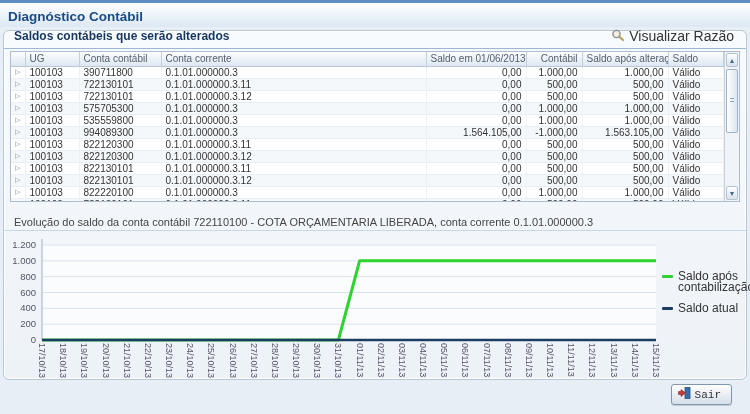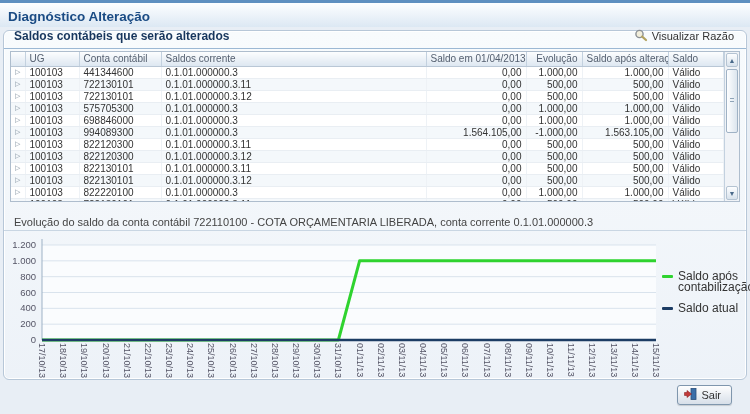--- a/index.html
+++ b/index.html
@@ -13,21 +13,21 @@
   .topbar .title { font-size:13.5px; font-weight:bold; color:#1a4b84; }
 
   
   .panel { position:absolute; left:3px; right:3px; top:30px; height:350px;
            border:1px solid #b7c7d8; border-radius:6px;
            background:linear-gradient(#f8fbfd,#edf2f8);
            box-shadow:inset 0 0 0 1px #ffffff; }
   .panel-header { display:flex; justify-content:space-between; align-items:center;
                   padding:2px 8px 10px 10px; border-bottom:1px solid #9cb8d4; height:18px;}
   .panel-header .ph-title { font-size:12px; font-weight:bold; color:#17365d; }
-  .btn-link { display:flex; align-items:center; gap:4px; font-size:11px; color:#333;
+  .btn-link { display:flex; align-items:center; gap:4px; font-size:14px; color:#333;
               cursor:pointer; padding:1px 4px; border-radius:3px; }
   .btn-link svg { display:block; }
 
   
   .table-wrap { position:relative; margin:2px 6px 0 6px; height:151px;
                 border:1px solid #aebdcd; background:#fff; overflow:hidden;
                 padding-right:15px; }
   table { width:100%; border-collapse:collapse; table-layout:fixed; font-size:10px; }
   thead th { height:14px; font-weight:normal; color:#556070; text-align:left;
              background:linear-gradient(#fcfdfe,#dde7f1);
@@ -62,32 +62,32 @@
   .ylab { font-size:9.5px; fill:#556; text-anchor:end; font-family:"Liberation Sans",sans-serif; }
   .xlabels span { position:absolute; top:112px; height:48px; width:16px;
                   writing-mode:vertical-rl; font-size:9px; color:#556;
                   text-align:left; line-height:16px; }
   .legend { position:absolute; left:652px; top:40px; width:82px; display:flex;
             flex-direction:column; gap:10px; }
   .legend-item { display:flex; gap:5px; font-size:12px; color:#333; line-height:11px; }
   .legend-swatch { width:11px; height:3px; border-radius:1px; margin-top:4px; flex:0 0 11px; }
 
   
-  .footer { position:absolute; left:0; right:0; bottom:0; height:41px; }
+  .footer { position:absolute; left:0; right:0; bottom:0; height:41px;font-family:Liberation Mono, monospace; }
   .btn { position:absolute; right:18px; bottom:9px; display:flex; align-items:center; gap:4px;
          padding:2px 10px 2px 6px; font-size:11px; color:#333;
          border:1px solid #7f96ad; border-radius:3px;
          background:linear-gradient(#fefefe,#d7dfe9);
          box-shadow:0 1px 1px rgba(0,0,0,.15); cursor:pointer; }
 </style>
 </head>
 <body>
 
 <div class="topbar">
-  <span class="title">Diagnóstico Alteração</span>
+  <span class="title">Diagnóstico Contábil</span>
 </div>
 
 <div class="panel">
 
   <div class="panel-header">
     <span class="ph-title">Saldos contábeis que serão alterados</span>
     <span class="btn-link">
       <span>
         <svg width="14" height="13" viewBox="0 0 14 13">
           <circle cx="5.5" cy="5" r="3.6" fill="#f2eedb" stroke="#8a8f94" stroke-width="1.4"></circle>
@@ -108,32 +108,32 @@
         <col style="width:100px">
           <col style="width:56px">
           <col style="width:86px">
           <col>
       </colgroup>
       <thead>
         <tr>
             <th></th>
             <th class="">UG</th>
             <th class="">Conta contábil</th>
-            <th class="">Saldos corrente</th>
-            <th class="a-r">Saldo em 01/04/2013</th>
-            <th class="a-r">Evolução</th>
+            <th class="">Conta corrente</th>
+            <th class="a-r">Saldo em 01/06/2013</th>
+            <th class="a-r">Contábil</th>
             <th class="a-r">Saldo após alteração</th>
             <th class="">Saldo</th>
           </tr>
       </thead>
       <tbody>
           <tr>
             <td class="exp">▷</td>
             <td class="">100103</td>
-            <td class="">441344600</td>
+            <td class="">390711800</td>
             <td class="">0.1.01.000000.3</td>
             <td class="a-r">0,00</td>
             <td class="a-r">1.000,00</td>
             <td class="a-r">1.000,00</td>
             <td class="">Válido</td>
           </tr>
           <tr>
             <td class="exp">▷</td>
             <td class="">100103</td>
             <td class="">722130101</td>
@@ -159,21 +159,21 @@
             <td class="">575705300</td>
             <td class="">0.1.01.000000.3</td>
             <td class="a-r">0,00</td>
             <td class="a-r">1.000,00</td>
             <td class="a-r">1.000,00</td>
             <td class="">Válido</td>
           </tr>
           <tr>
             <td class="exp">▷</td>
             <td class="">100103</td>
-            <td class="">698846000</td>
+            <td class="">535559800</td>
             <td class="">0.1.01.000000.3</td>
             <td class="a-r">0,00</td>
             <td class="a-r">1.000,00</td>
             <td class="a-r">1.000,00</td>
             <td class="">Válido</td>
           </tr>
           <tr>
             <td class="exp">▷</td>
             <td class="">100103</td>
             <td class="">994089300</td>

